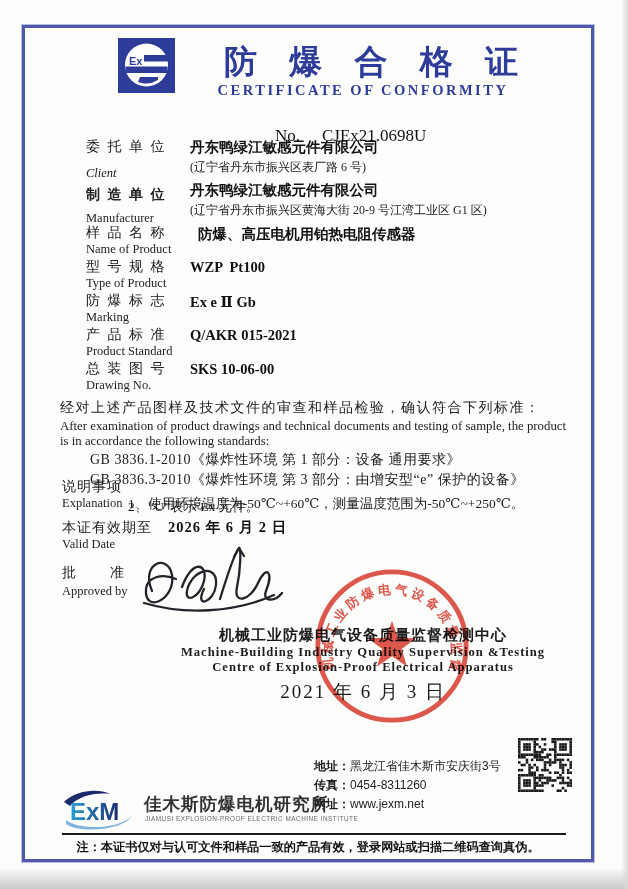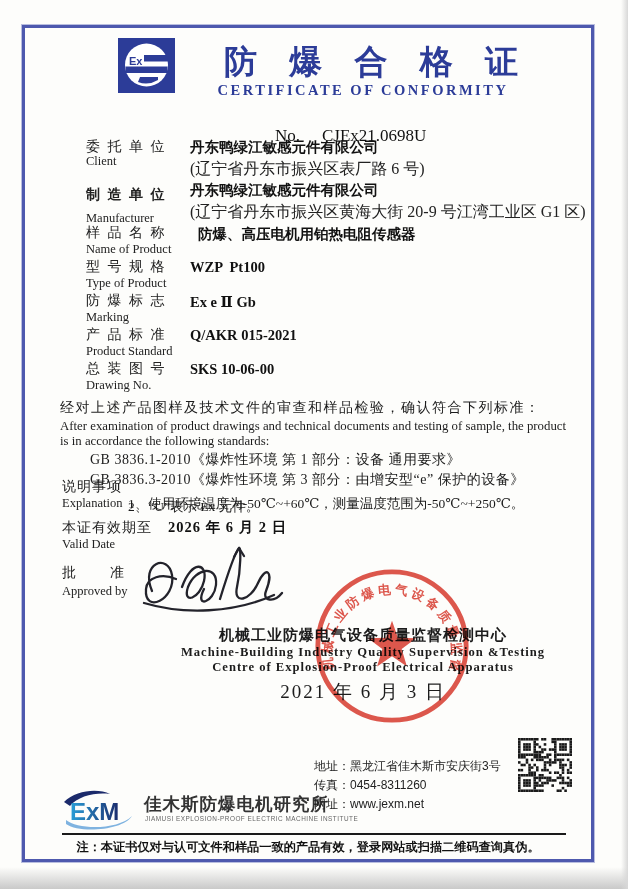--- a/index.html
+++ b/index.html
@@ -10,37 +10,37 @@
   .abs{position:absolute;}
   
   .title{font-size:33px;font-weight:bold;color:#2c3c98;letter-spacing:12px;white-space:pre;}
   .subtitle{font-size:14.5px;font-weight:bold;color:#2c3c98;letter-spacing:2.5px;text-align:center;}
   .certno{font-size:17px;color:#111;white-space:pre;}
   .certno .num{margin-left:22px;}
   
   .lab-cn{font-size:14px;letter-spacing:2px;color:#222;white-space:pre;}
   .lab-en{font-size:12.5px;color:#222;}
   .val{font-size:14.5px;font-weight:bold;color:#111;white-space:pre-wrap;}
-  .note{font-size:16px;color:#222;}
+  .note{font-size:12px;color:#222;}
   .stmt-cn{font-size:14px;letter-spacing:1.5px;}
   .stmt-en{font-size:12.8px;}
   .gb{font-size:14px;letter-spacing:0.5px;}
   .expl-item{font-size:13.5px;}
   .auth{text-align:center;width:470px;}
   .auth .cn{font-size:15px;font-weight:bold;letter-spacing:1px;}
   .auth .en{font-size:12.6px;font-weight:bold;letter-spacing:1px;}
   .auth .date{font-size:19px;margin-top:4px;letter-spacing:2px;}
   
   .inst-cn{font-size:17.5px;font-weight:bold;letter-spacing:1px;color:#333;
            font-family:"Liberation Sans","DejaVu Sans",sans-serif;}
   .inst-en{font-size:6.4px;letter-spacing:0.5px;color:#666;
            font-family:"Liberation Sans","DejaVu Sans",sans-serif;}
   .contact-line{font-size:12px;height:19px;color:#222;
            font-family:"Liberation Sans","DejaVu Sans",sans-serif;}
-  .contact-line b{font-weight:normal;}
+  .contact-line b{font-weight:bold;}
   .rule{height:2px;background:#1a1a1a;}
   .bottom-note{font-size:12.2px;font-weight:bold;text-align:center;width:560px;
            font-family:"Liberation Sans","DejaVu Sans",sans-serif;color:#111;}
   .stamp{opacity:0.85;mix-blend-mode:multiply;}
   .shadow-bottom{position:absolute;left:0;right:0;bottom:0;height:22px;
            background:linear-gradient(#ffffff00,#c9c9c9);}
   .shadow-right{position:absolute;top:0;bottom:0;right:0;width:7px;
            background:linear-gradient(90deg,#ffffff00,#d8d8d8);}
 </style>
 </head>
@@ -58,21 +58,21 @@
     <text x="11" y="26.5" font-size="11" font-weight="bold" fill="#2c3c98" font-family="Liberation Sans, sans-serif">Ex</text>
   </svg>
   <div class="abs title" style="left:224px;top:40px;">防 爆 合 格 证</div>
   <div class="abs subtitle" style="left:213px;top:82px;width:300px;">CERTIFICATE  OF  CONFORMITY</div>
   <div class="abs certno" style="left:258px;top:106px;">
     <span>No.</span><span class="num">CJEx21.0698U</span>
   </div>
 
   <div class="abs" style="left:0;top:138px;width:628px;">
     <div class="abs lab-cn" style="left:86px;top:0;">委 托 单 位</div>
-    <div class="abs lab-en" style="left:86px;top:16px;">Client</div>
+    <div class="abs lab-en" style="left:86px;top:28px;font-style:italic;">Client</div>
     <div class="abs val" style="left:190px;top:0;">丹东鸭绿江敏感元件有限公司</div>
     <div class="abs note" style="left:190px;top:21px;">(辽宁省丹东市振兴区表厂路 6 号)</div>
   </div>
   <div class="abs" style="left:0;top:181px;width:628px;">
     <div class="abs lab-cn" style="left:86px;top:5px;font-weight:bold;">制 造 单 位</div>
     <div class="abs lab-en" style="left:86px;top:18px;margin-top:12px;">Manufacturer</div>
     <div class="abs val" style="left:190px;top:0;">丹东鸭绿江敏感元件有限公司</div>
     <div class="abs note" style="left:190px;top:21px;">(辽宁省丹东市振兴区黄海大街 20-9 号江湾工业区 G1 区)</div>
   </div>
   <div class="abs" style="left:0;top:224px;width:628px;">

